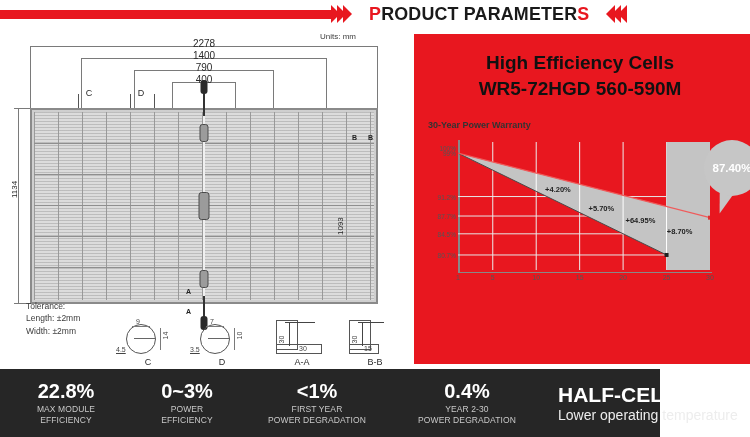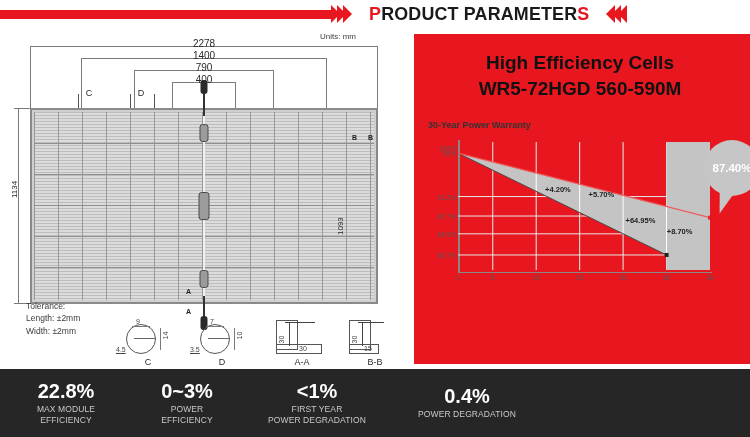--- a/index.html
+++ b/index.html
@@ -170,21 +170,21 @@
     display:flex; align-items:center; justify-content:center;
   }
   .bubble-tail {
     position:absolute; width:0; height:0;
     border-left:7px solid transparent; border-right:7px solid transparent;
     border-top:22px solid #c6c6c6;
   }
 
   
   .bottom {
-    position:absolute; left:0; bottom:0; width:750px; height:68px;
+    position:absolute; left:0; bottom:0; width:660px; height:68px;
     background:#262626; display:flex; align-items:center;
   }
   .stat { flex:0 0 auto; text-align:center; color:#fff; padding:0 2px; }
   .stat .big {
     font-size:20px; font-weight:bold; line-height:1.1; color:#ffffff;
   }
   .stat .sub {
     font-size:8.5px; color:#c9c9c9; line-height:1.3; margin-top:2px;
     letter-spacing:0.1px;
   }
@@ -375,21 +375,21 @@
         <span class="xtick" style="left: 32px;">1</span>
         <span class="xtick" style="left: 66.7586px;">5</span>
         <span class="xtick" style="left: 110.207px;">10</span>
         <span class="xtick" style="left: 153.655px;">15</span>
         <span class="xtick" style="left: 197.103px;">20</span>
         <span class="xtick" style="left: 240.552px;">25</span>
         <span class="xtick" style="left: 284px;">30</span>
       </div>
     <div id="bandlabels">
         <span class="band-label" style="left: 131.931px; top: 51.3304px; transform: translateX(-50%);">+4.20%</span>
-        <span class="band-label" style="left: 175.379px; top: 56px; transform: translateX(-50%);">+5.70%</span>
+        <span class="band-label" style="left: 175.379px; top: 70px; transform: translateX(-50%);">+5.70%</span>
         <span class="band-label" style="left: 214.483px; top: 82.0609px; transform: translateX(-50%);">+64.95%</span>
         <span class="band-label" style="left: 253.586px; top: 93.4348px; transform: translateX(-50%);">+8.70%</span>
       </div>
     <div id="annot">
         <div class="bubble-tail" style="left: 290px; top: 57.687px; transform: rotate(18deg);"></div>
         <div class="bubble" style="left: 278px; top: 5.68696px;">87.40%</div>
       </div>
   </div>
 </div>
 
@@ -411,18 +411,21 @@
   <div class="stat" style="width:150px;">
     <div class="big">&lt;1%</div>
     <div class="sub">
       <div>FIRST YEAR</div>
       <div>POWER DEGRADATION</div>
     </div>
   </div>
   <div class="stat" style="width:150px;">
     <div class="big">0.4%</div>
     <div class="sub">
+      <div>YEAR 2-30</div>
       <div>POWER DEGRADATION</div>
     </div>
   </div>
   <div class="half">
+    <div class="big">HALF-CELL</div>
+    <div class="sub">Lower operating temperature</div>
   </div>
 </div>
 
 </body></html>

